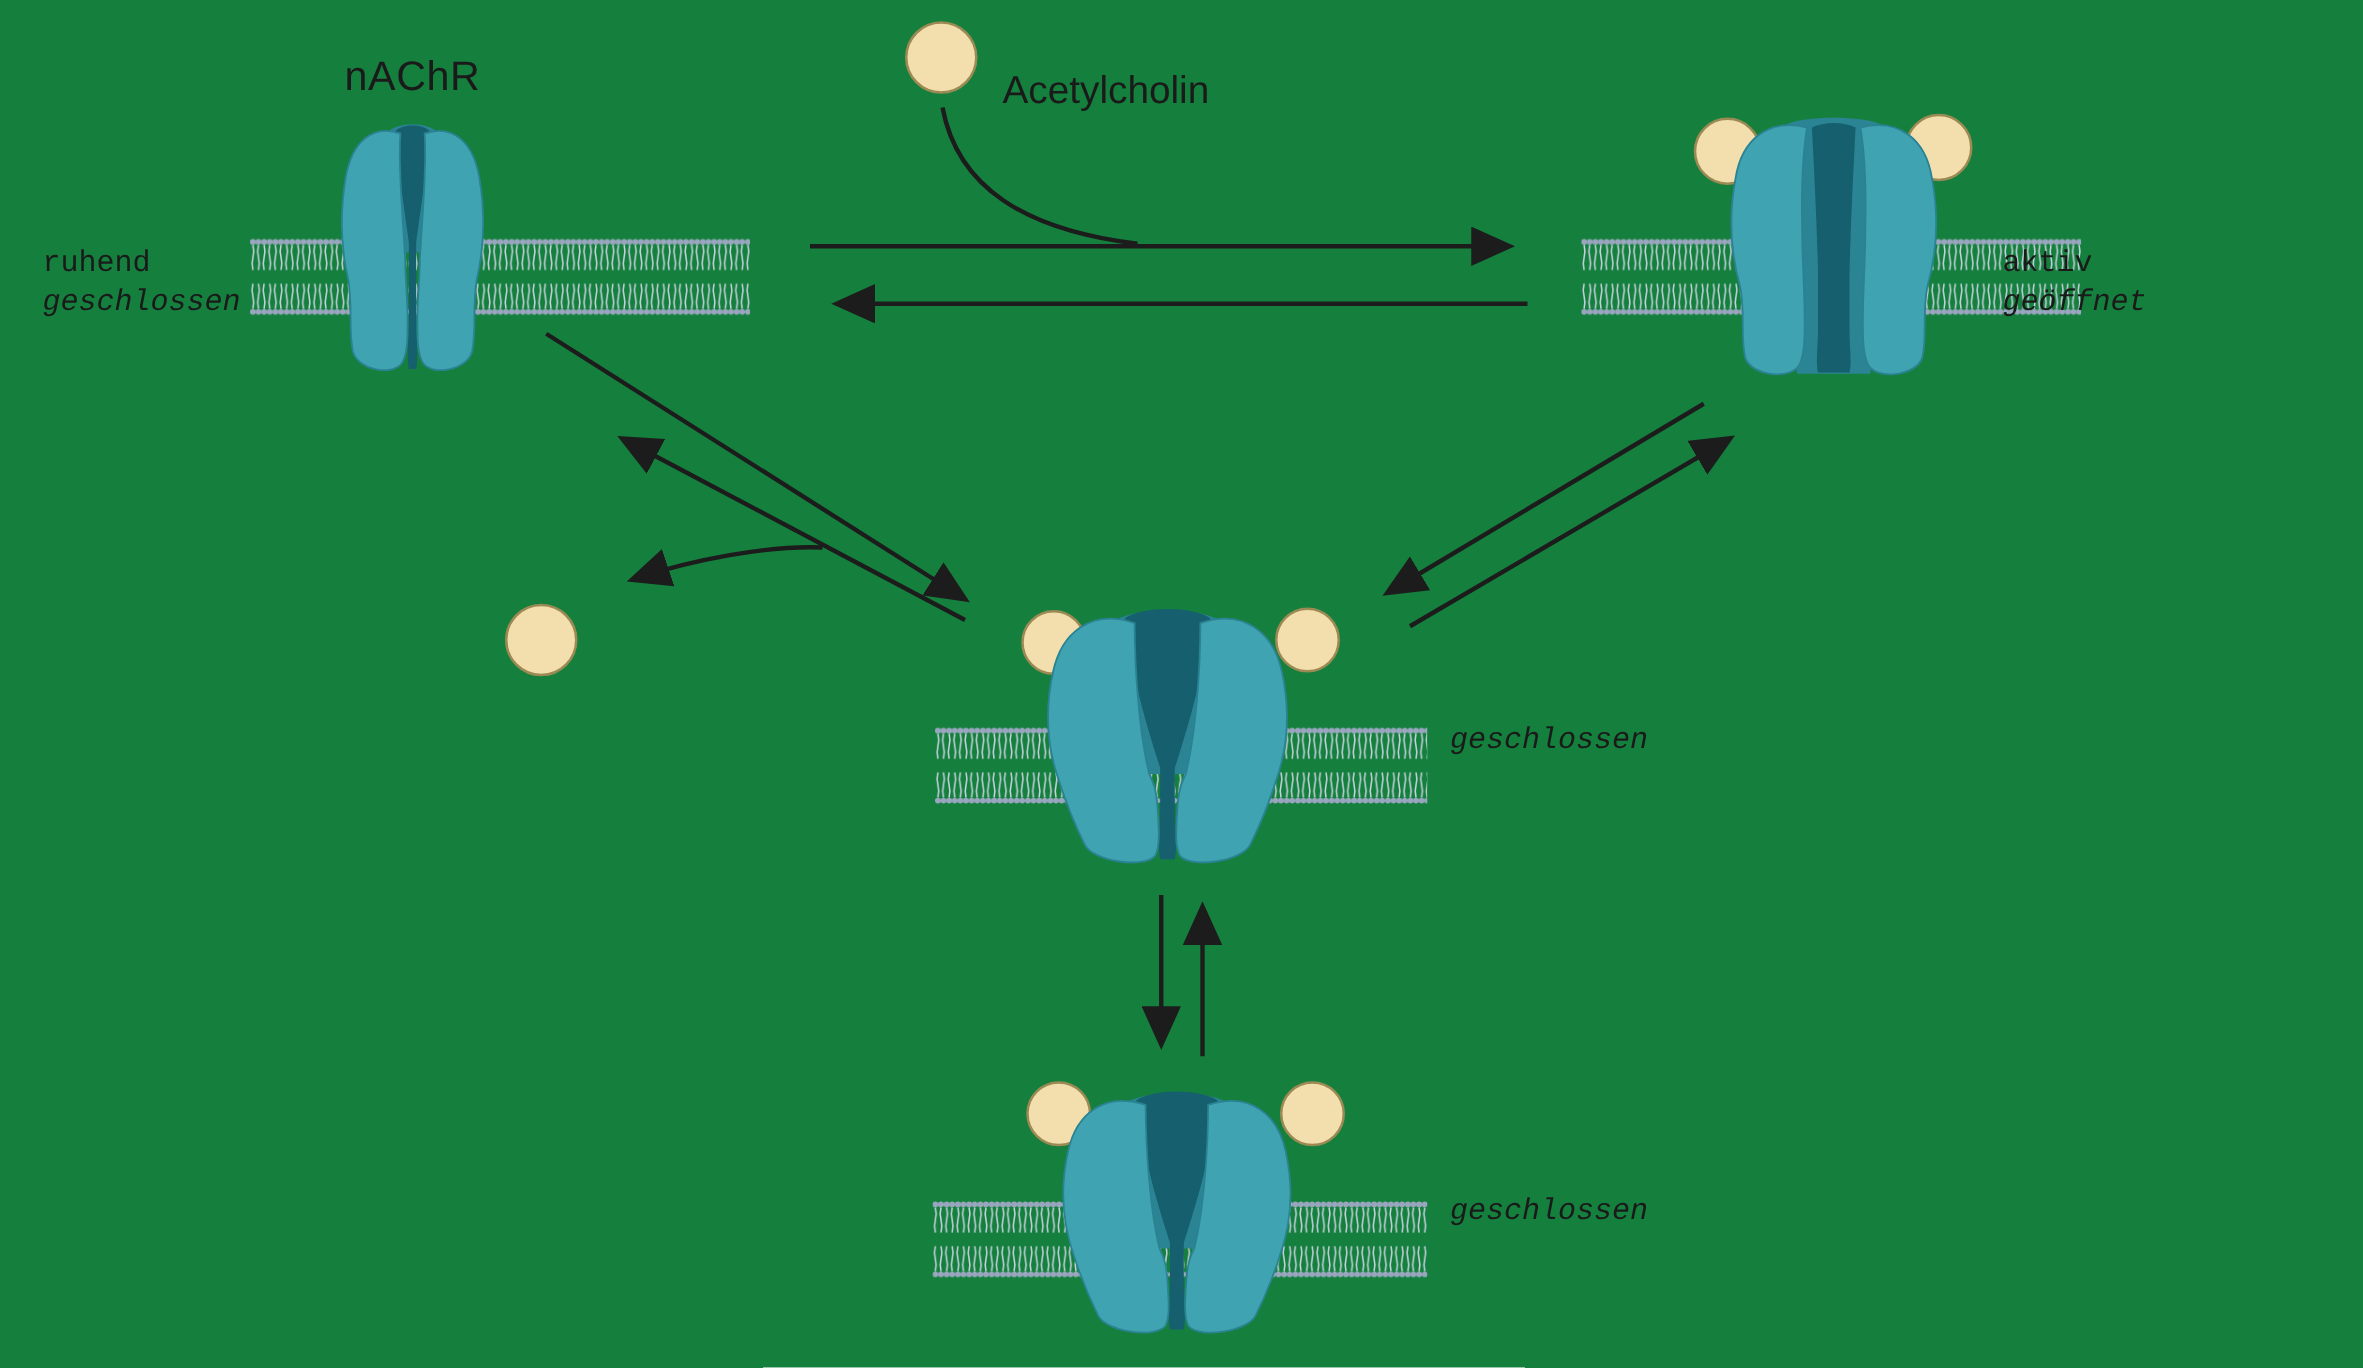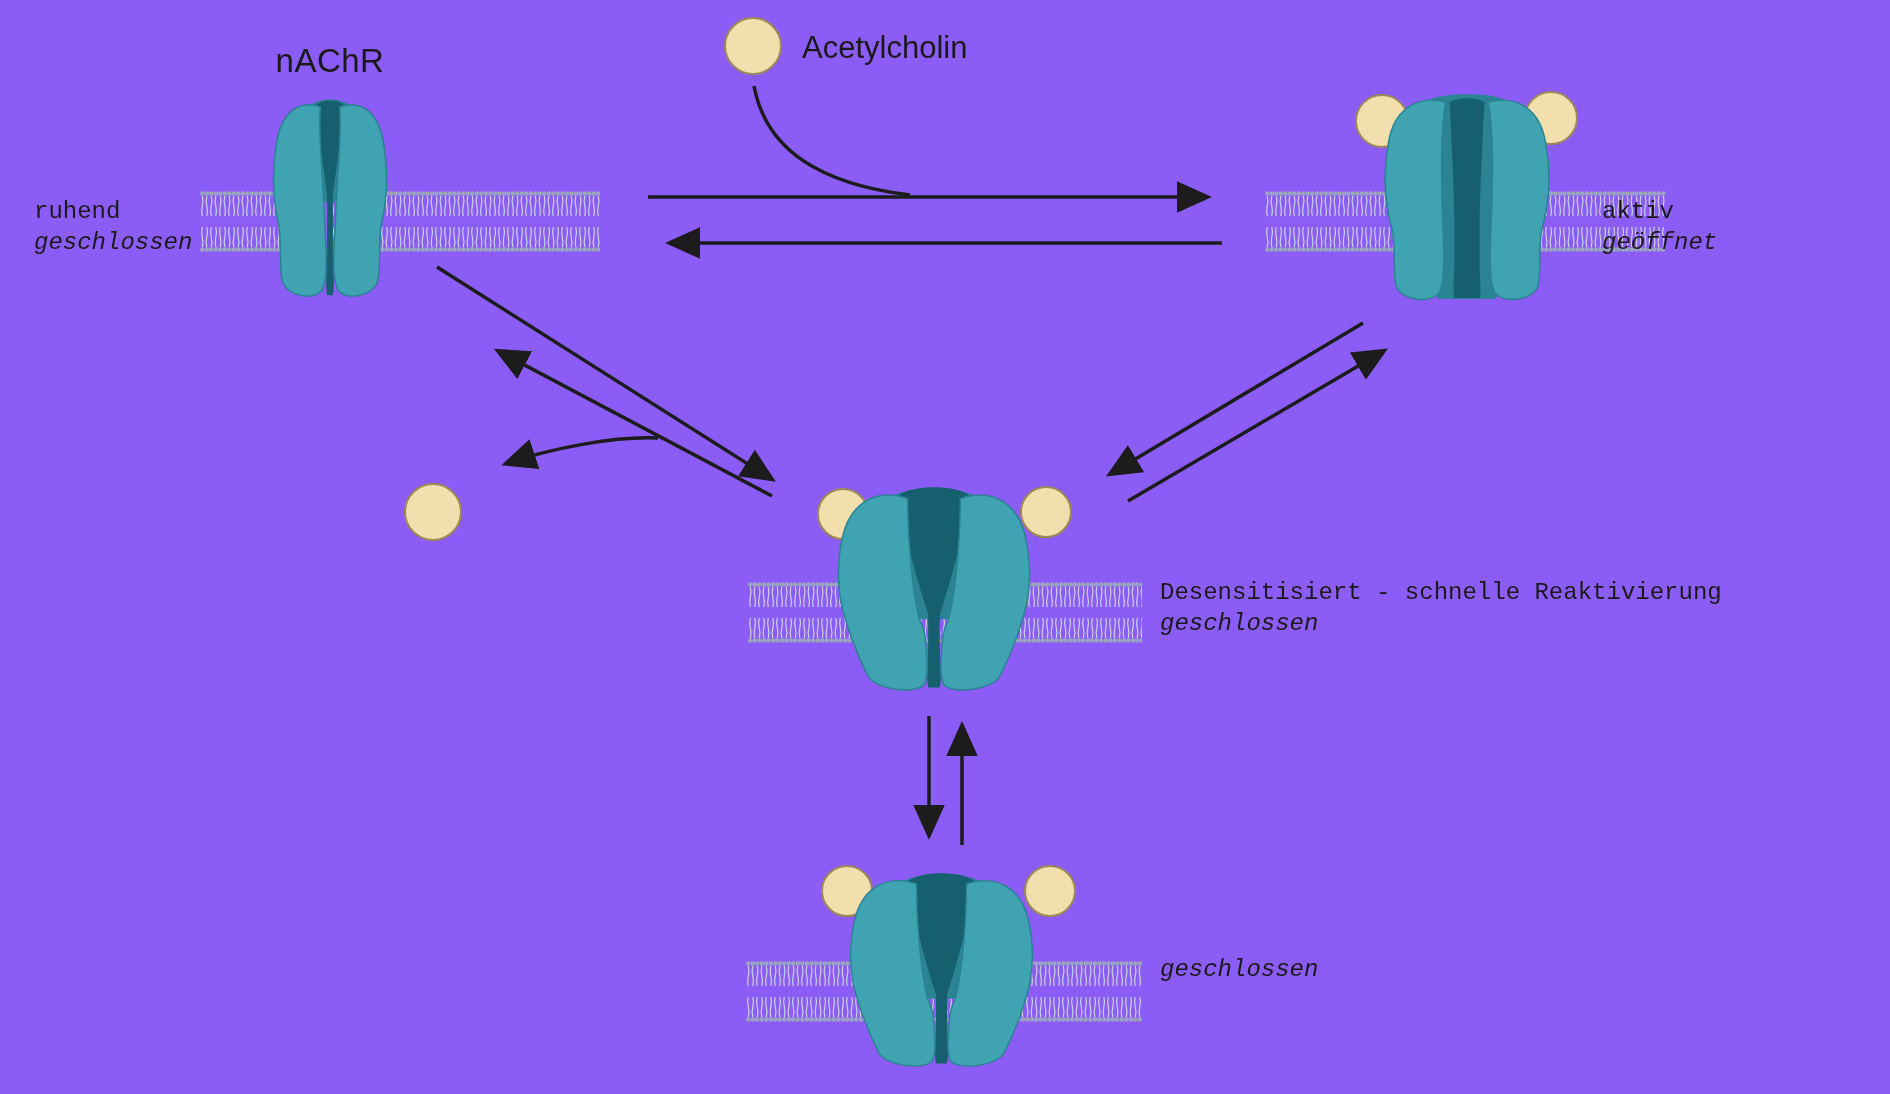--- a/index.html
+++ b/index.html
@@ -9,26 +9,26 @@
     --chan:#155f6e;
     --mem-head:#9aa6bf;
     --mem-tail:#c9d1e1;
     --ligand:#f2dfad;
     --ligand-stroke:#9c8a55;
     --arrow:#1c1c1c;
     --text:#1a1a1a;
   }
   html,body{margin:0;padding:0;background:#fff;}
   #canvas{
-    position:relative;width:1890px;height:1094px;background:#8b5cf6;
+    position:relative;width:1890px;height:1094px;background:#15803d;
     overflow:hidden;font-family:"Liberation Sans", sans-serif;color:var(--text);
   }
   .abs{position:absolute;}
   .title{font-size:33px;font-weight:400;text-align:center;letter-spacing:0.5px;}
-  .ligand-label{font-size:31px;}
+  .ligand-label{font-size:31px;margin-top:24px;}
   .state-label{font-size:24px;line-height:31px;white-space:nowrap;font-family:Liberation Mono, monospace;}
   .state-label .gate{font-style:italic;}
   .ach{position:absolute;border-radius:50%;background:var(--ligand);
        border:2px solid var(--ligand-stroke);box-sizing:border-box;z-index:1;}
   .receptor{position:absolute;z-index:2;}
   .membrane{position:absolute;z-index:0;}
   #arrows{position:absolute;left:0;top:0;z-index:3;pointer-events:none;}
   .lbl{z-index:4;}
   .lobe{fill:var(--body);stroke:var(--body-stroke);stroke-width:1.5px;}
   .mid{fill:var(--mid);}
@@ -138,21 +138,20 @@
     <div>ruhend</div>
     <div class="gate">geschlossen</div>
   </div>
 
   <div class="abs state-label lbl" style="left:1602px;top:196px">
     <div>aktiv</div>
     <div class="gate">geöffnet</div>
   </div>
 
   <div class="abs state-label lbl" style="left:1160px;top:577px">
-    <div>Desensitisiert - schnelle Reaktivierung</div>
     <div class="gate">geschlossen</div>
   </div>
 
   <div class="abs state-label lbl" style="left:1160px;top:954px">
     <div class="gate">geschlossen</div>
   </div>
 
 </div>
 
 </body></html>

